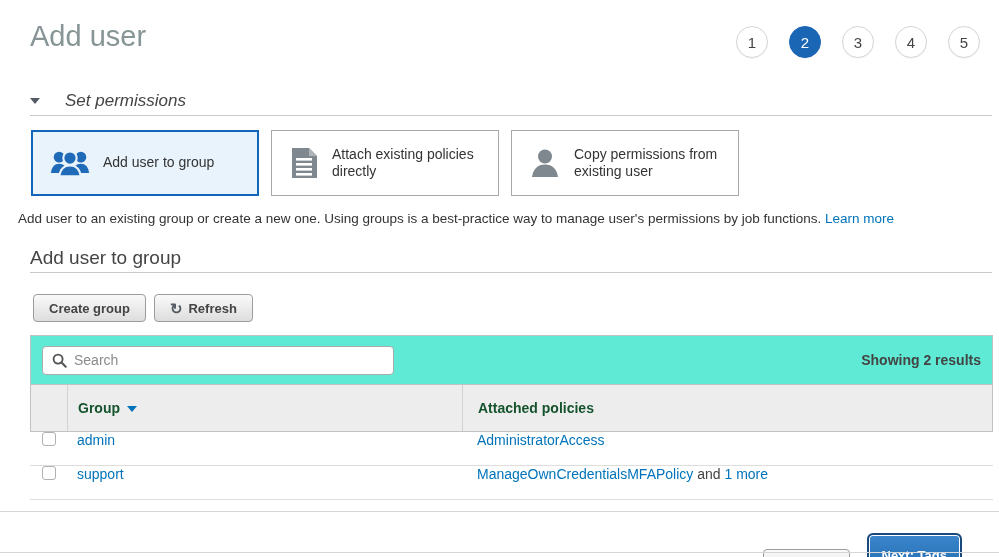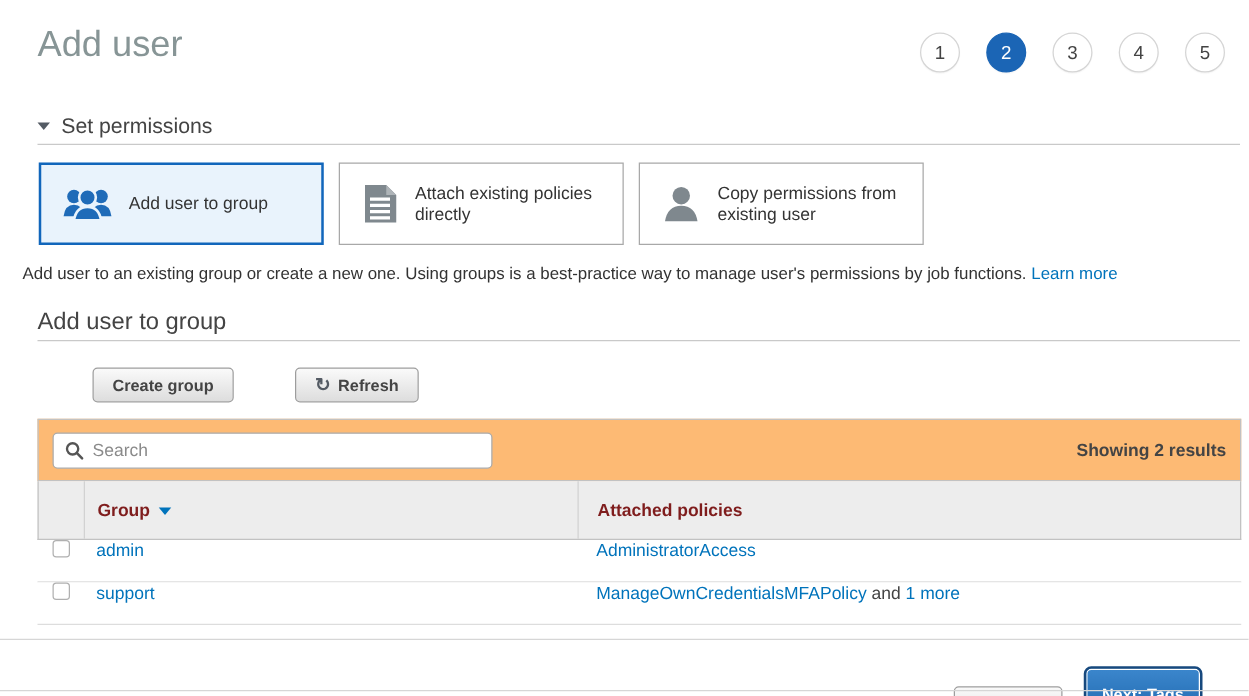--- a/index.html
+++ b/index.html
@@ -25,22 +25,22 @@
     border: 1px solid #d5d5d5; background: #fff; color: #444;
     font-size: 15px; display: flex; align-items: center; justify-content: center;
     box-shadow: 0 1px 1px rgba(0,0,0,0.04);
   }
   .step-circle.active {
     background: #1b65b5; border-color: #1b65b5; color: #fff;
   }
   
   .section-head {
     position: absolute; left: 30px; top: 91px;
-    display: flex; align-items: center; gap: 9px;
-    font-size: 17px; color: #444;
+    display: flex; align-items: center; gap: 25px;
+    font-size: 17px; color: #444; font-style: italic;
   }
   .caret-down {
     width: 0; height: 0;
     border-left: 5px solid transparent; border-right: 5px solid transparent;
     border-top: 6px solid #545b64;
   }
   .hr1 { position: absolute; left: 30px; right: 7px; top: 115px; border-top: 1px solid #c9c9c9; }
   
   .cards { position: absolute; left: 31px; top: 130px; display: flex; gap: 12px; }
   .card {
@@ -67,45 +67,44 @@
   .hr2 { position: absolute; left: 30px; right: 7px; top: 272px; border-top: 1px solid #c9c9c9; }
   
   .btn-row { position: absolute; left: 33px; top: 294px; display: flex; gap: 8px; }
   .aws-btn {
     display: inline-flex; align-items: center; gap: 6px;
     padding: 0 15px; height: 28px;
     font-size: 13px; font-weight: bold; color: #444;
     background: linear-gradient(#fafafa, #ddd);
     border: 1px solid #9d9d9d; border-radius: 4px; cursor: pointer;
     font-family: "Liberation Sans", sans-serif;
-    margin-left: 41px;
   }
   .refresh-glyph { font-size: 15px; font-weight: bold; color: #545b64; line-height: 1; }
   
   .tbl { position: absolute; left: 30px; top: 335px; width: 963px; }
   .tbl-toolbar {
-    height: 50px; background: #fdba74;
+    height: 50px; background: #5eead4;
     border: 1px solid #c2c2c2;
     display: flex; align-items: center; padding: 0 11px;
   }
   .search-box {
     width: 352px; height: 29px; background: #fff;
     border: 1px solid #ababab; border-radius: 4px;
     display: flex; align-items: center; gap: 7px; padding: 0 9px;
   }
   .search-box input {
     border: none; outline: none; flex: 1; font-size: 14px;
     font-family: "Liberation Sans", sans-serif; color: #333; background: transparent;
   }
   .search-box input::placeholder { color: #8a8a8a; }
   .results { margin-left: auto; font-size: 14px; font-weight: bold; color: #444; }
   .tbl-header {
     display: flex; align-items: stretch; height: 47px;
     background: #ededed; border: 1px solid #c2c2c2; border-top: none;
-    font-size: 14px; font-weight: bold; color: #7f1d1d;
+    font-size: 14px; font-weight: bold; color: #14532d;
   }
   .hc { display: flex; align-items: center; }
   .col-check { width: 37px; border-right: 1px solid #d2d2d2; justify-content: center; }
   .col-group { width: 395px; border-right: 1px solid #d2d2d2; padding-left: 10px; gap: 7px; }
   .col-pol { flex: 1; padding-left: 15px; }
   .sort-arrow {
     width: 0; height: 0;
     border-left: 5px solid transparent; border-right: 5px solid transparent;
     border-top: 6px solid #0073bb; margin-top: 2px;
   }

